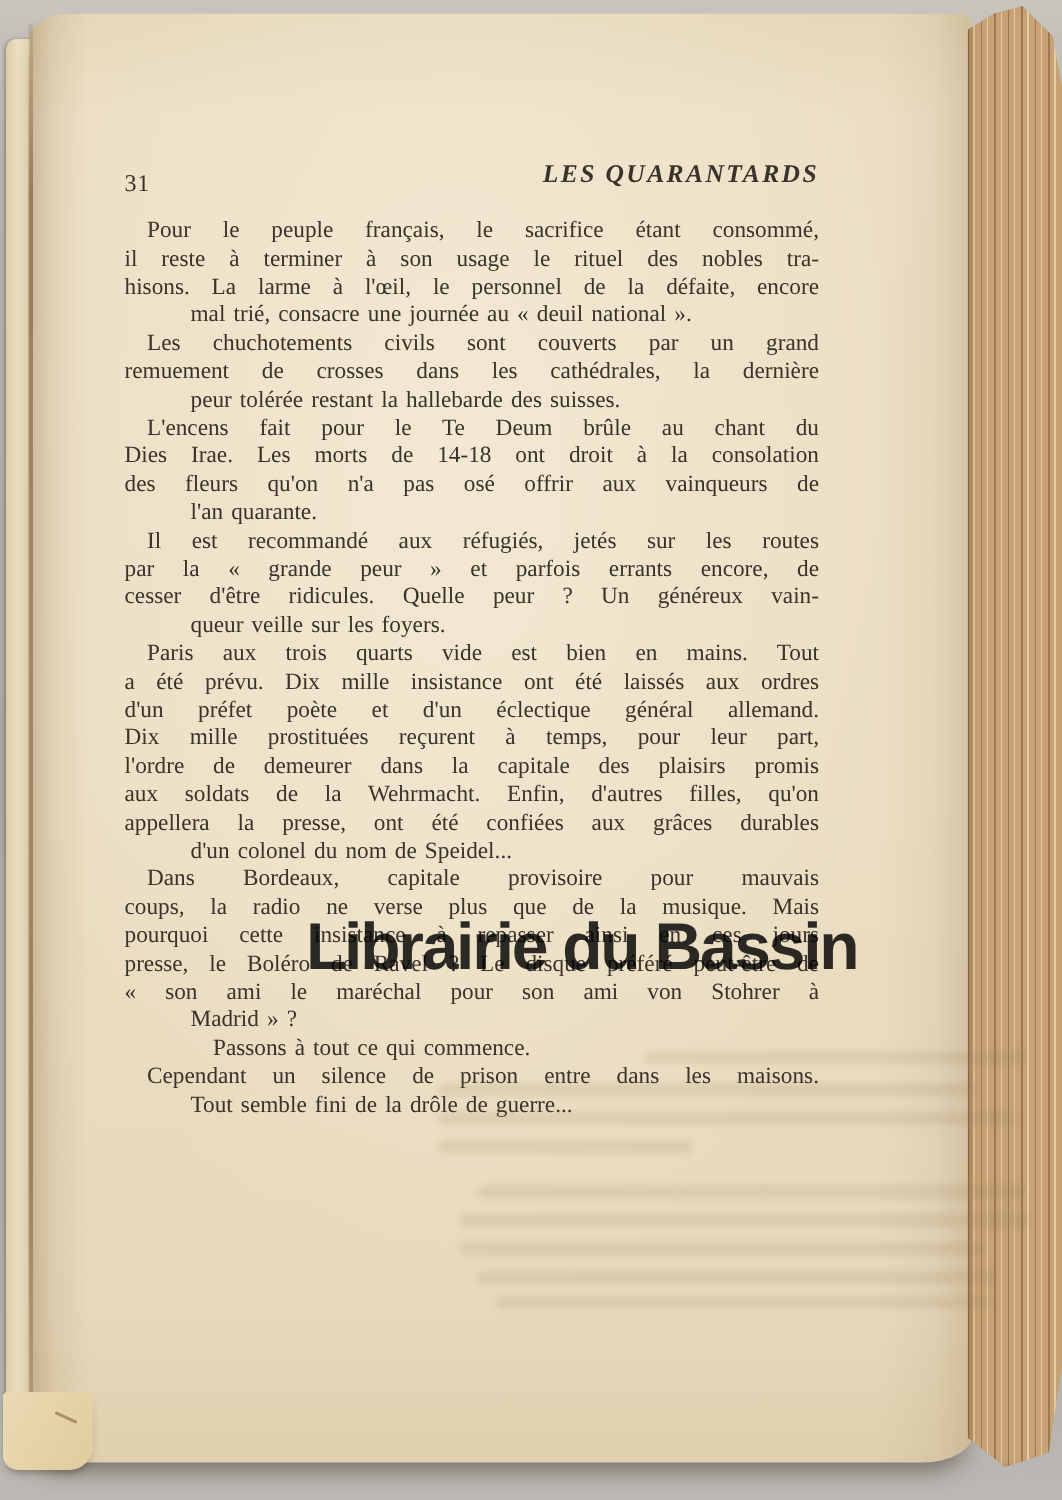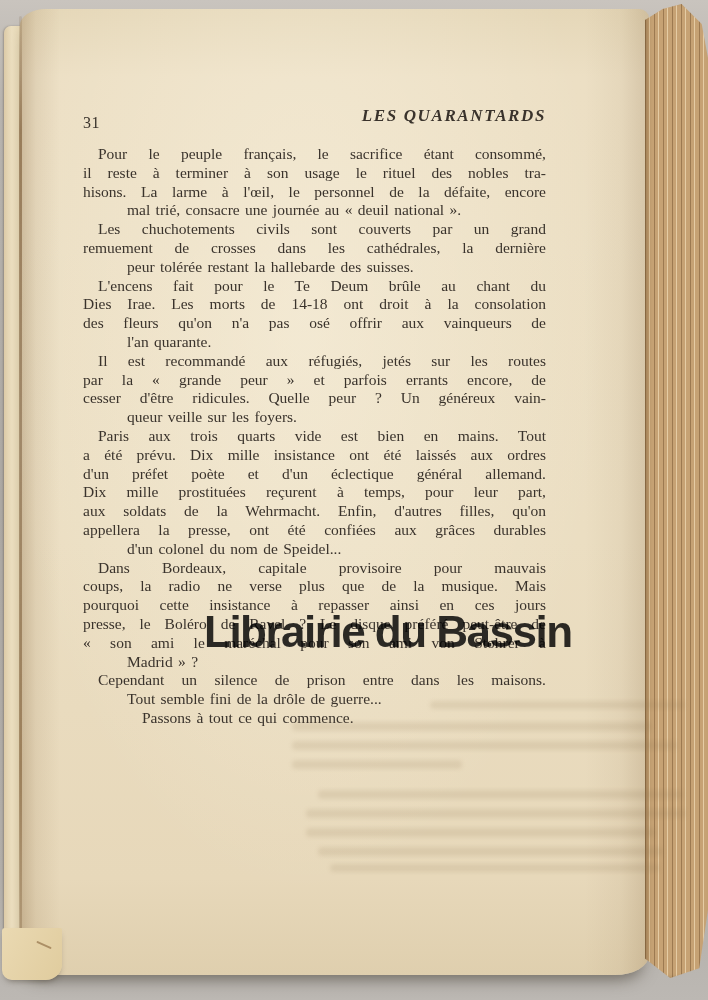--- a/index.html
+++ b/index.html
@@ -118,38 +118,39 @@
           <div class="line">Il est recommandé aux réfugiés, jetés sur les routes</div>
           <div class="line">par la « grande peur » et parfois errants encore, de</div>
           <div class="line">cesser d'être ridicules. Quelle peur ? Un généreux vain-</div>
           <div class="line">queur veille sur les foyers.</div>
         </div>
       <div class="para">
           <div class="line">Paris aux trois quarts vide est bien en mains. Tout</div>
           <div class="line">a été prévu. Dix mille insistance ont été laissés aux ordres</div>
           <div class="line">d'un préfet poète et d'un éclectique général allemand.</div>
           <div class="line">Dix mille prostituées reçurent à temps, pour leur part,</div>
+          <div class="line">l'ordre de demeurer dans la capitale des plaisirs promis</div>
           <div class="line">aux soldats de la Wehrmacht. Enfin, d'autres filles, qu'on</div>
           <div class="line">appellera la presse, ont été confiées aux grâces durables</div>
           <div class="line">d'un colonel du nom de Speidel...</div>
         </div>
       <div class="para">
           <div class="line">Dans Bordeaux, capitale provisoire pour mauvais</div>
           <div class="line">coups, la radio ne verse plus que de la musique. Mais</div>
           <div class="line">pourquoi cette insistance à repasser ainsi en ces jours</div>
           <div class="line">presse, le Boléro de Ravel ? Le disque préféré peut-être de</div>
           <div class="line">« son ami le maréchal pour son ami von Stohrer à</div>
           <div class="line">Madrid » ?</div>
         </div>
       <div class="para">
+          <div class="line">Passons à tout ce qui commence.</div>
+        </div>
+      <div class="para">
           <div class="line">Cependant un silence de prison entre dans les maisons.</div>
           <div class="line">Tout semble fini de la drôle de guerre...</div>
-        </div>
-      <div class="para">
-          <div class="line">Passons à tout ce qui commence.</div>
         </div>
     </div>
   </div>
 
   <div class="ghost" style="left:430px;top:701px;width:255px;height:8px;"></div>
   <div class="ghost" style="left:292px;top:722px;width:360px;height:9px;"></div>
   <div class="ghost" style="left:292px;top:741px;width:385px;height:9px;"></div>
   <div class="ghost" style="left:292px;top:760px;width:170px;height:9px;"></div>
   <div class="ghost" style="left:318px;top:790px;width:365px;height:9px;"></div>
   <div class="ghost" style="left:306px;top:809px;width:380px;height:9px;"></div>

